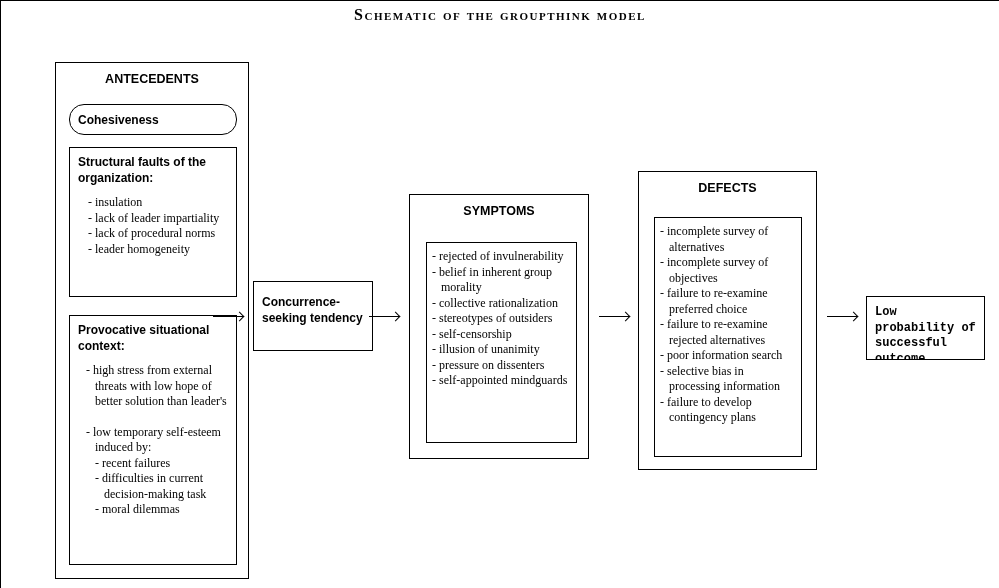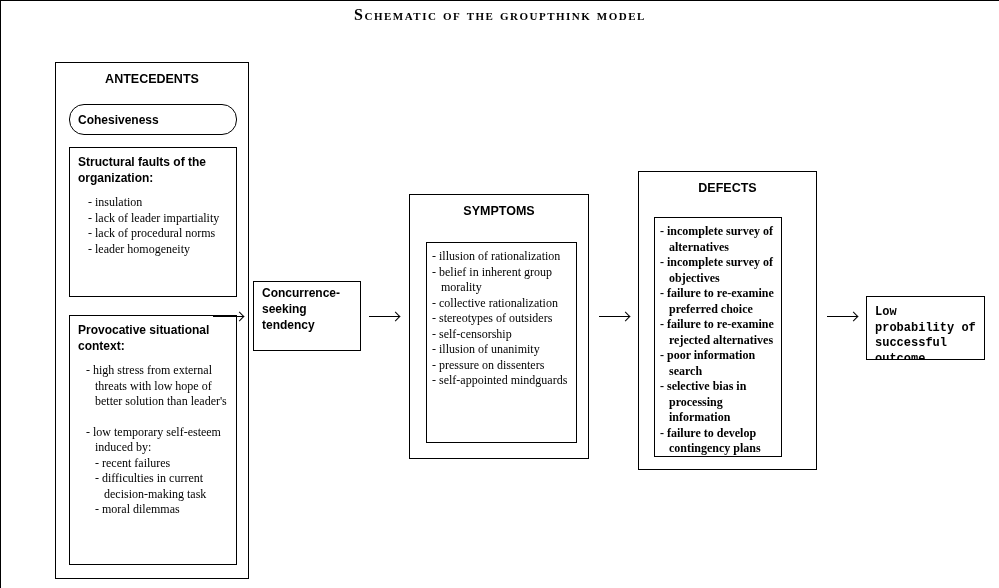--- a/index.html
+++ b/index.html
@@ -55,27 +55,27 @@
 
   
   .antecedents-box   { left:10px;  top:61px;  width:194px; height:517px;margin-left:44px; }
   .cohesiveness-box  { left:13px;  top:41px;  width:168px; height:31px;
                        display:flex; align-items:center; padding-left:8px;border-radius:15px; }
   .structural-box    { left:13px;  top:84px;  width:168px; height:150px; }
   .provocative-box   { left:13px;  top:252px; width:168px; height:250px; }
   .structural-box .list   { margin-top:9px; margin-left:10px; }
   .provocative-box .list  { margin-top:9px; margin-left:8px; }
 
-  .concurrence-box { left:252px; top:280px; width:108px; height:70px; padding:3px 8px; }
+  .concurrence-box { left:252px; top:280px; width:120px; height:70px; padding:12px 8px; }
 
   .symptoms-box { left:408px; top:193px; width:180px; height:265px; }
   .symptoms-inner { left:16px; top:47px; width:151px; height:201px; padding:6px 4px 6px 5px; }
 
   .defects-box { left:637px; top:170px; width:179px; height:299px; }
-  .defects-inner { left:15px; top:45px; width:128px; height:240px; padding:6px 4px 12px 5px;font-weight:bold; }
+  .defects-inner { left:15px; top:45px; width:148px; height:240px; padding:6px 4px 12px 5px; }
 
   .outcome-box { left:865px; top:295px; width:119px; height:64px; padding:8px; }
   .outcome-box .bold-text { line-height:15.5px;font-family:Liberation Mono, monospace; }
 
   
   .arrow {
     position:absolute;
     width:30px; height:1px;
     background:#000;
   }
@@ -135,21 +135,21 @@
   <div class="box concurrence-box">
     <div class="bold-text">Concurrence-seeking tendency</div>
   </div>
 
   <div class="arrow arrow-2"></div>
 
   <div class="box symptoms-box">
     <div class="box-header">SYMPTOMS</div>
     <div class="box symptoms-inner">
       <div class="list">
-        <div class="li">- illusion of rationalization</div>
+        <div class="li">- rejected of invulnerability</div>
         <div class="li">- belief in inherent group morality</div>
         <div class="li">- collective rationalization</div>
         <div class="li">- stereotypes of outsiders</div>
         <div class="li">- self-censorship</div>
         <div class="li">- illusion of unanimity</div>
         <div class="li">- pressure on dissenters</div>
         <div class="li">- self-appointed mindguards</div>
       </div>
     </div>
   </div>

